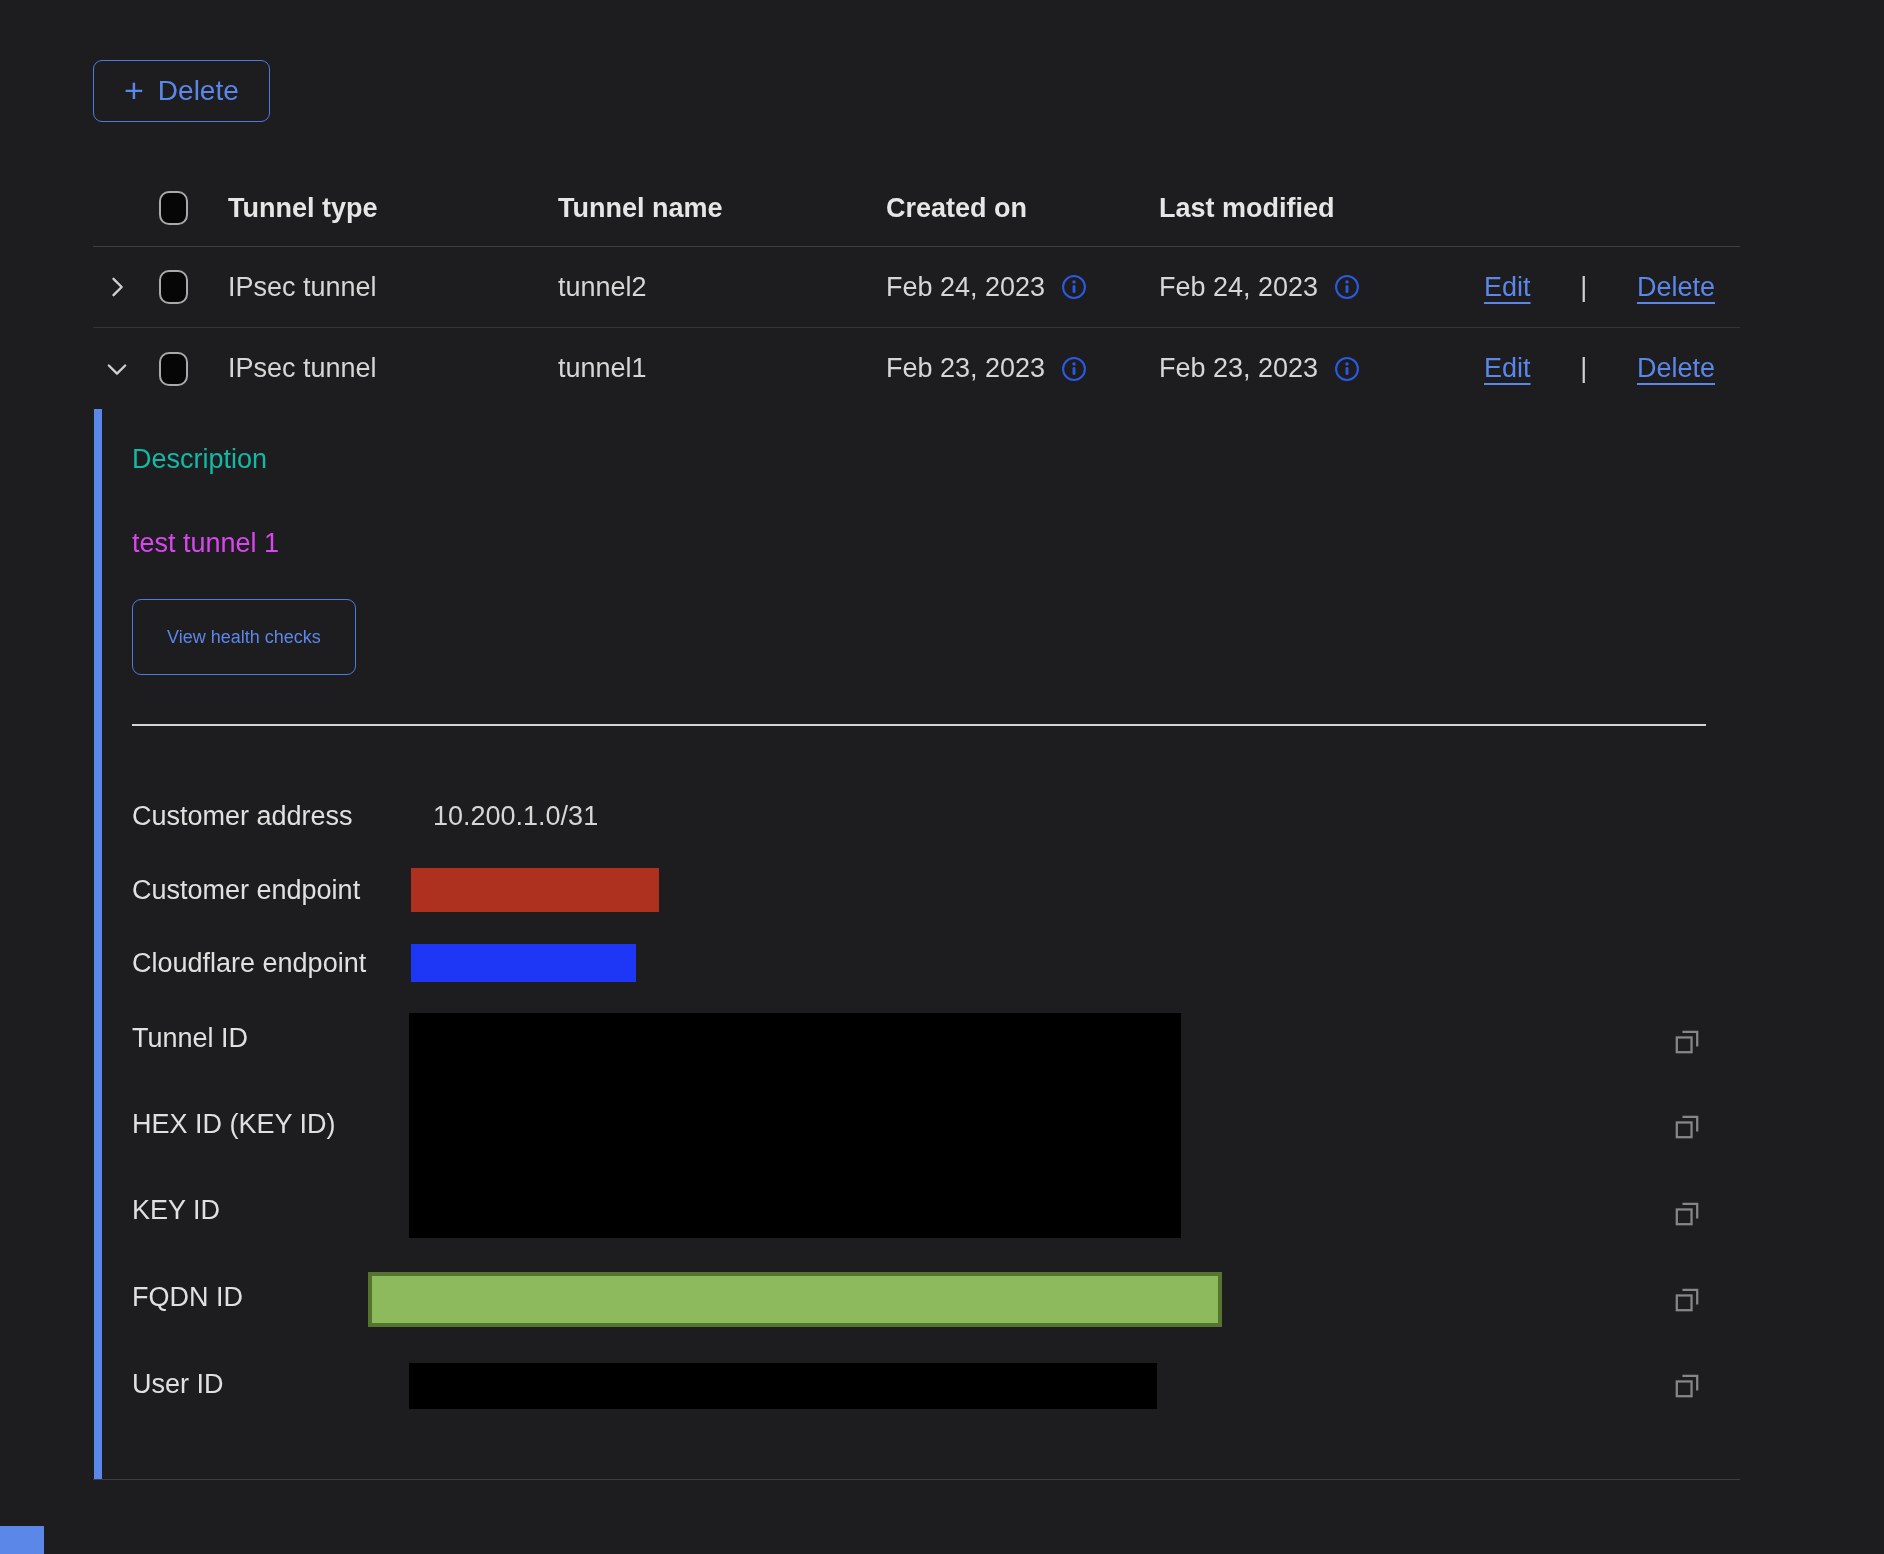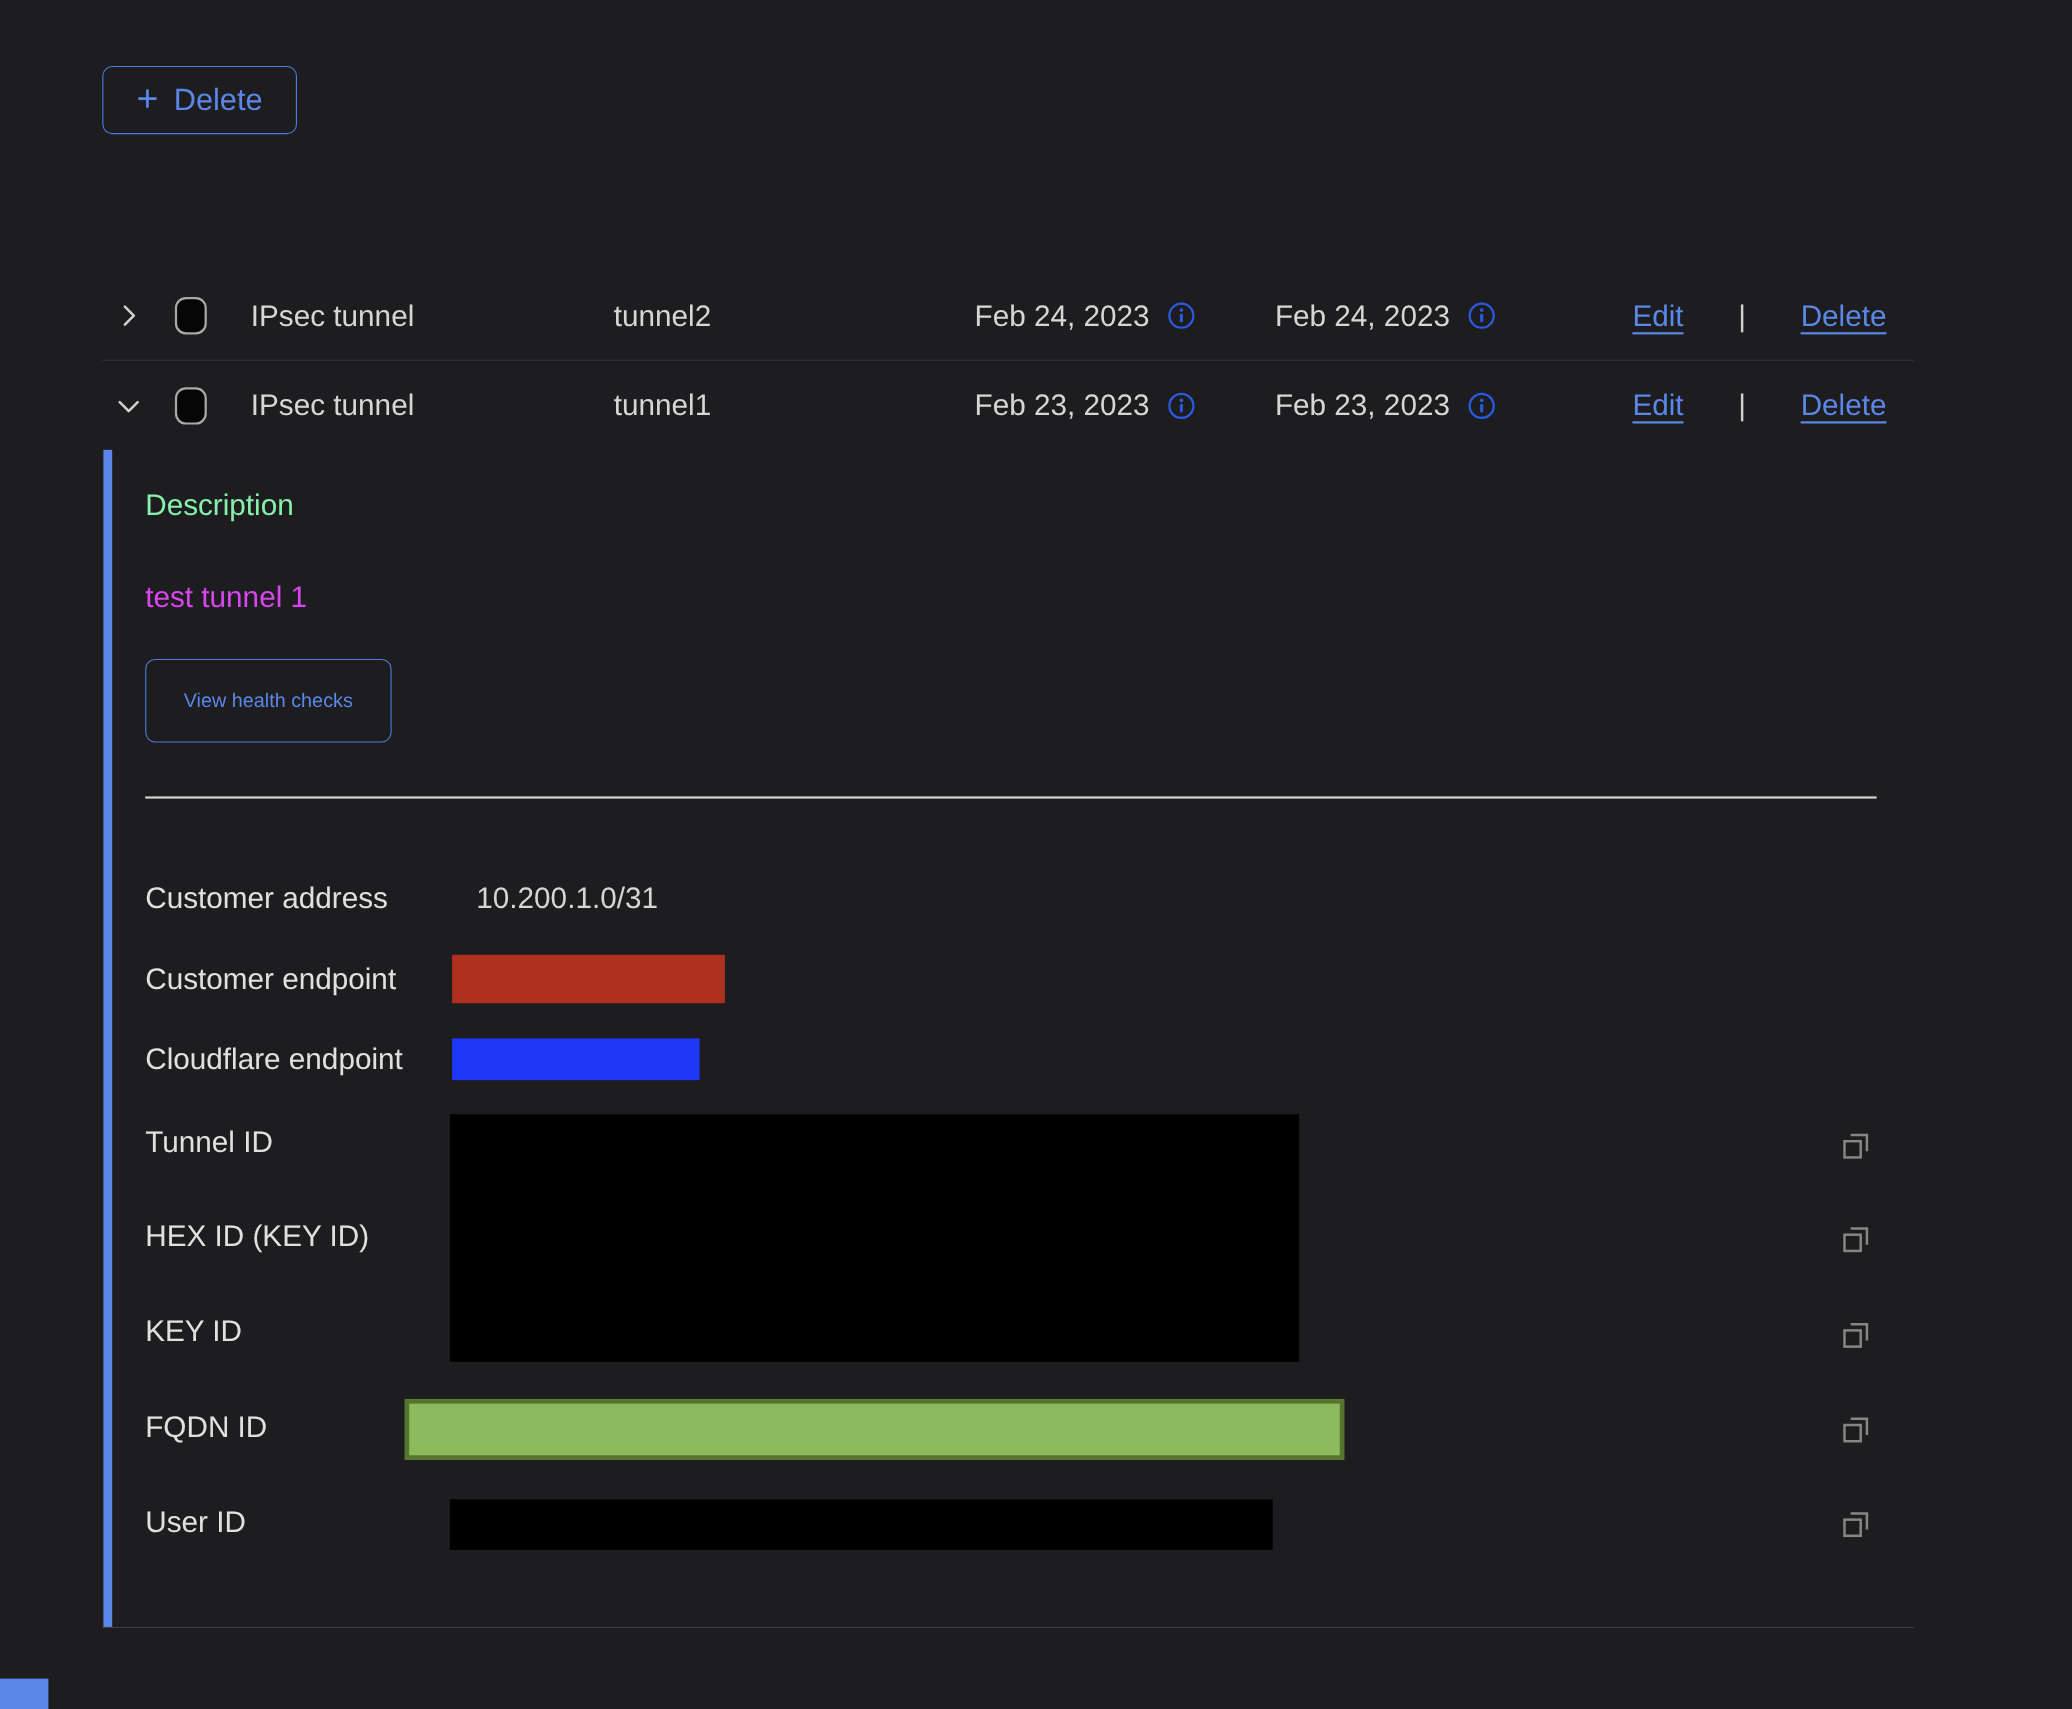--- a/index.html
+++ b/index.html
@@ -33,21 +33,21 @@
     border-radius:10px;background:#060606;box-sizing:border-box;cursor:pointer;
   }
   .link{color:#5b87e8;text-decoration:underline;text-underline-offset:6px;cursor:pointer;}
   .pipe{color:#cfcfcf;text-decoration:none;}
   .chev-btn{background:none;border:none;padding:0;cursor:pointer;display:flex;align-items:center;justify-content:center;width:100%;}
   
   .panel{position:absolute;left:93px;top:409px;width:1647px;height:1070px;border-bottom:1px solid #3e3e40;}
   .accent{position:absolute;left:1px;top:0;width:8px;height:1070px;background:#5b87e8;}
   .plabel{position:absolute;font-size:27px;line-height:36px;color:#e0e0e0;white-space:nowrap;}
   .pvalue{position:absolute;font-size:27px;line-height:36px;color:#d6d6d6;white-space:nowrap;}
-  .desc-label{left:39px;top:32px;color:#86efac;}
+  .desc-label{left:39px;top:32px;color:#14b8a6;}
   .desc-value{left:39px;top:116px;color:#d946ef;}
   .health-btn{
     position:absolute;left:39px;top:190px;height:76px;padding:16px 34px;
     background:transparent;border:1.5px solid #4c7ce0;border-radius:9px;
     color:#5b87e8;font-size:18px;font-family:inherit;cursor:pointer;
   }
   .divider{position:absolute;left:39px;top:315px;width:1574px;height:2px;background:#d4d4d4;}
   .redact{position:absolute;}
   .red-red{left:318px;top:459px;width:248px;height:44px;background:#ae301f;}
   .red-blue{left:318px;top:535px;width:225px;height:38px;background:#1e36f5;}
@@ -61,20 +61,31 @@
 </head>
 <body>
 
 <div class="page">
 
   <button class="create-btn">
     <span class="plus">+</span>
     <span>Delete</span>
   </button>
 
+  <div class="trow thead">
+    <div class="cell nopad"></div>
+    <div class="cell nopad">
+      <span class="checkbox"></span>
+    </div>
+    <div class="cell">Tunnel type</div>
+    <div class="cell">Tunnel name</div>
+    <div class="cell">Created on</div>
+    <div class="cell">Last modified</div>
+    <div class="cell actions"></div>
+  </div>
 
   <div class="trow r1">
     <div class="cell nopad">
       <button class="chev-btn">
         <svg width="28" height="28" viewBox="0 0 24 24" fill="none" stroke="#cfcfcf" stroke-width="2" stroke-linecap="round" stroke-linejoin="round">
             <polyline points="9,5 16,12 9,19"></polyline>
           </svg>
       </button>
     </div>
     <div class="cell nopad">

